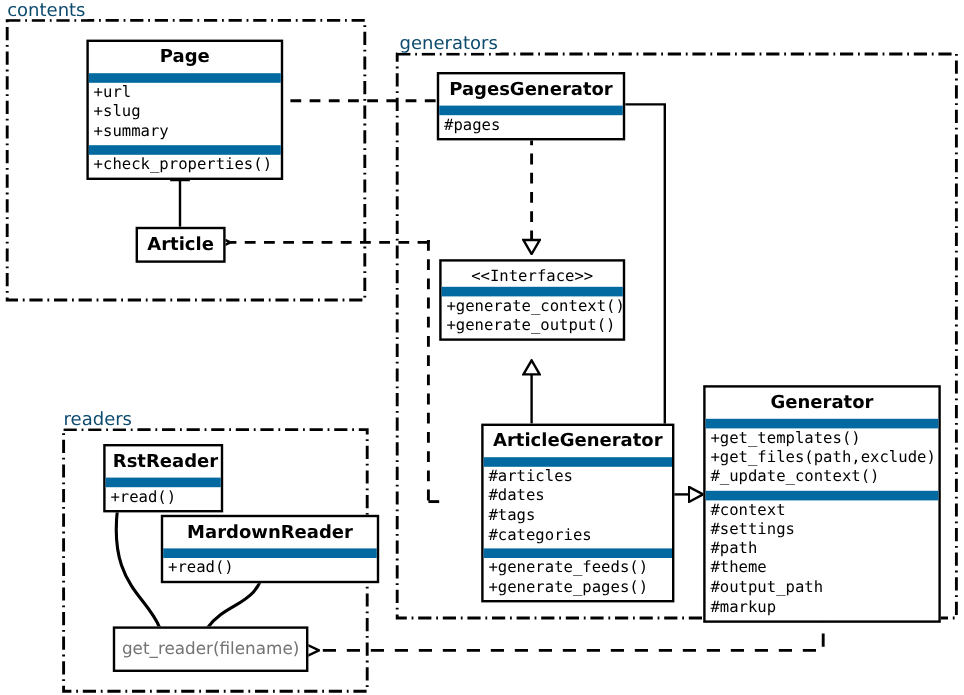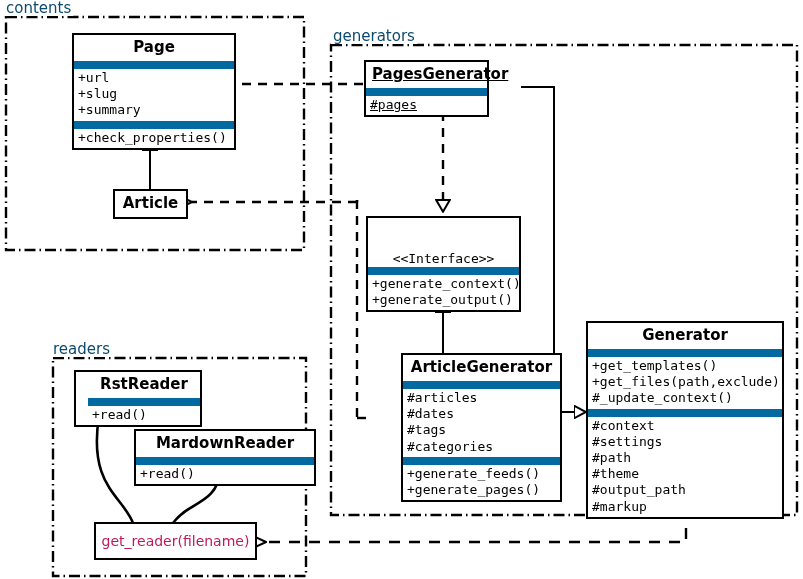--- a/index.html
+++ b/index.html
@@ -58,21 +58,20 @@
     white-space: nowrap;
   }
   .stereo {
     font-family: "DejaVu Sans Mono", monospace;
     font-weight: normal;
     font-size: 13px;
     text-align: center;
     color: #000000;
     line-height: 16px;
     white-space: nowrap;
-    margin-top: 28px;
   }
   .members {
     padding: 1px 0 2px 0;
   }
   .member {
     font-family: "DejaVu Sans Mono", monospace;
     font-size: 13px;
     color: #000000;
     line-height: 16.2px;
     padding-left: 4px;
@@ -83,21 +82,21 @@
     border: 2px solid #000000;
     background: #ffffff;
     box-sizing: border-box;
     display: flex;
     align-items: center;
     justify-content: center;
   }
   .plainbox .ptext {
     font-family: "DejaVu Sans", sans-serif;
     font-size: 14px;
-    color: #be185d;
+    color: #737373;
     white-space: nowrap;
   }
 </style>
 </head>
 <body>
 
 <div id="diagram-root">
 
   <svg class="layer" viewBox="0 0 803 579" xmlns="http://www.w3.org/2000/svg">
     <defs>
@@ -175,21 +174,21 @@
       <div class="member">+check_properties()</div>
     </div>
   </div>
 
   <div class="umlbox" style="left:113px; top:189px; width:75px;">
     <div class="sec first">
       <div class="cname">Article</div>
     </div>
   </div>
 
-  <div class="umlbox" style="left:364px; top:60px; width:125px;text-decoration:underline;">
+  <div class="umlbox" style="left:364px; top:60px; width:157px;">
     <div class="sec first">
       <div class="cname">PagesGenerator</div>
     </div>
     <div class="sec members">
       <div class="member">#pages</div>
     </div>
   </div>
 
   <div class="umlbox" style="left:366px; top:216px; width:155px;">
     <div class="sec first">
@@ -229,21 +228,21 @@
     <div class="sec members">
       <div class="member">#context</div>
       <div class="member">#settings</div>
       <div class="member">#path</div>
       <div class="member">#theme</div>
       <div class="member">#output_path</div>
       <div class="member">#markup</div>
     </div>
   </div>
 
-  <div class="umlbox" style="left:74px; top:370px; width:128px;padding-left:12px;">
+  <div class="umlbox" style="left:86px; top:370px; width:100px;">
     <div class="sec first">
       <div class="cname">RstReader</div>
     </div>
     <div class="sec members">
       <div class="member">+read()</div>
     </div>
   </div>
 
   <div class="umlbox" style="left:134px; top:429px; width:182px;">
     <div class="sec first">

